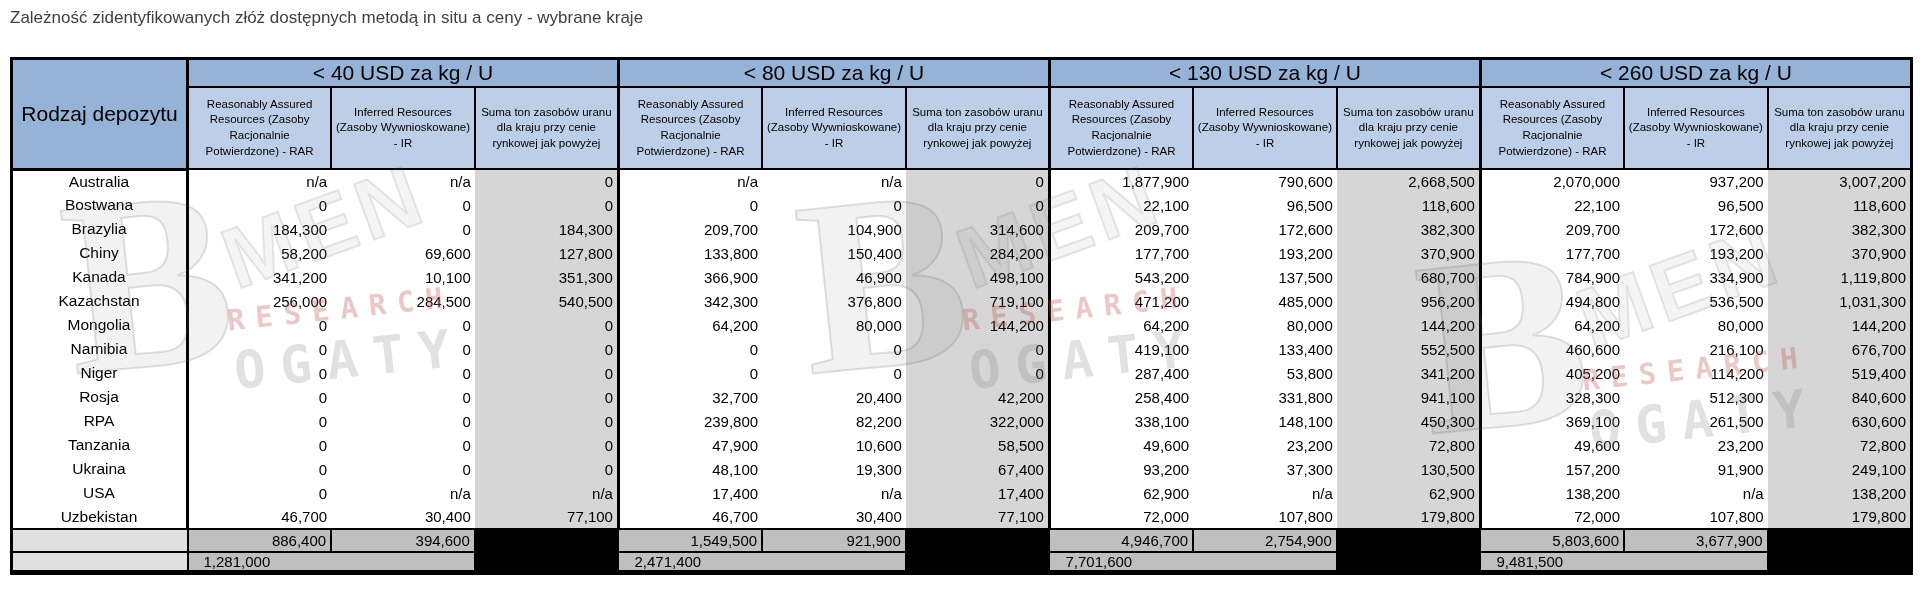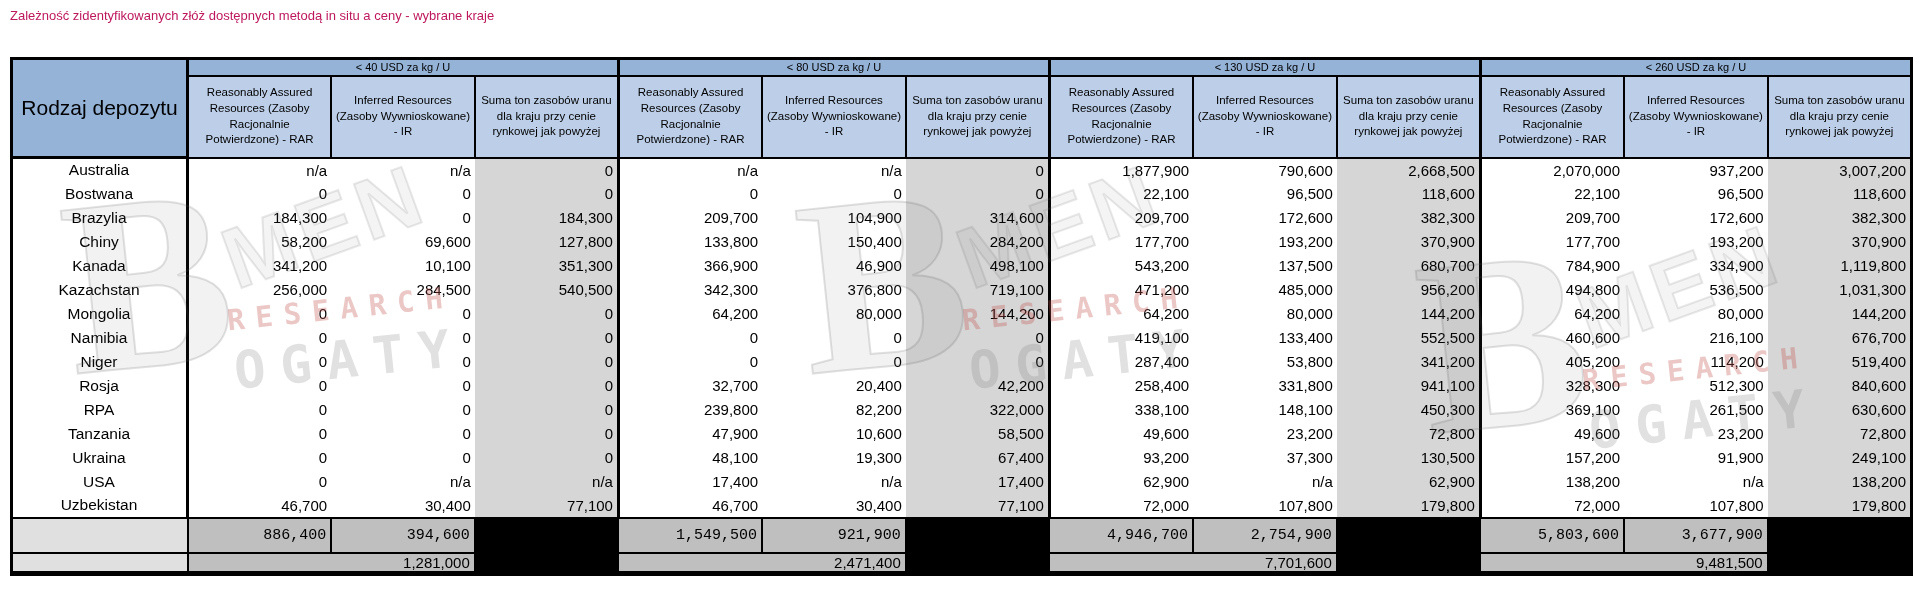--- a/index.html
+++ b/index.html
@@ -10,45 +10,45 @@
     --label-gray:#E0E0E0;
     --ink:#000000;
   }
   *{box-sizing:border-box;}
   html,body{margin:0;padding:0;}
   body{
     width:1920px;height:595px;position:relative;overflow:hidden;
     background:#ffffff;font-family:"Liberation Sans",sans-serif;color:#000;
   }
   .page-title{
-    position:absolute;left:10px;top:8px;font-size:13px;color:#be185d;
+    position:absolute;left:10px;top:8px;font-size:17px;color:#404040;
   }
   table.res{
     position:absolute;left:10px;top:57px;width:1903px;
     border-collapse:collapse;table-layout:fixed;background:#fff;
     border:3px solid var(--ink);border-bottom:5px solid var(--ink);
   }
   col.c-country{width:176px;}
   th,td{overflow:hidden;white-space:nowrap;}
   thead th{border:2px solid var(--ink);font-weight:400;vertical-align:middle;text-align:center;}
   th.corner{background:var(--header-blue);font-size:21px;border:3px solid var(--ink);margin-top:28px;}
-  th.group-th{background:var(--header-blue);font-size:11px;height:17px;border-left:3px solid var(--ink);border-right:3px solid var(--ink);}
+  th.group-th{background:var(--header-blue);font-size:21px;height:17px;border-left:3px solid var(--ink);border-right:3px solid var(--ink);}
   th.sub-th{background:var(--subheader-blue);font-size:11.5px;height:82px;padding:2px 3px;white-space:normal;line-height:1.35;}
   th.group-end,td.group-end{border-right:3px solid var(--ink);}
   tbody td{font-size:15px;height:24px;padding:0 4px 0 3px;border:none;}
   td.country{text-align:center;border-left:3px solid var(--ink);border-right:3px solid var(--ink);font-size:15.5px;}
   td.num{text-align:right;}
   td.suma{background:var(--suma-gray);}
   tr.totals td,tr.grand td{border:2px solid var(--ink);font-size:15px;}
-  tr.totals td{height:35px;font-family:Liberation Mono, monospace;}
+  tr.totals td{height:23px;}
   tr.grand td{height:19px;}
   td.tlabel{background:var(--label-gray);}
   td.tval{background:var(--total-gray);text-align:right;padding-right:4px;}
   td.tblack{background:var(--ink);}
-  td.tmerged{background:var(--total-gray);text-align:right;padding-left:15px;}
+  td.tmerged{background:var(--total-gray);text-align:left;padding-left:15px;}
   
   .stamp{position:absolute;width:480px;height:280px;transform:rotate(-6deg);pointer-events:none;z-index:6;}
   .wm-b{position:absolute;left:0;top:-45px;font-family:"Liberation Serif",serif;font-size:250px;line-height:1;font-weight:bold;
         color:rgba(90,90,90,0.08);-webkit-text-stroke:2px rgba(90,90,90,0.18);}
   .wm-men{position:absolute;left:160px;top:-6px;font-size:86px;font-weight:bold;letter-spacing:6px;transform:rotate(-14deg);
         color:rgba(100,100,100,0.07);-webkit-text-stroke:2px rgba(100,100,100,0.15);}
   .wm-research{position:absolute;left:158px;top:110px;font-size:29px;font-weight:bold;letter-spacing:11px;
         color:rgba(192,80,77,0.32);font-family:"DejaVu Sans Mono",monospace;}
   .wm-ogaty{position:absolute;left:160px;top:148px;font-size:52px;font-weight:bold;letter-spacing:15px;
         color:rgba(120,120,120,0.22);font-family:"DejaVu Sans Mono",monospace;}

